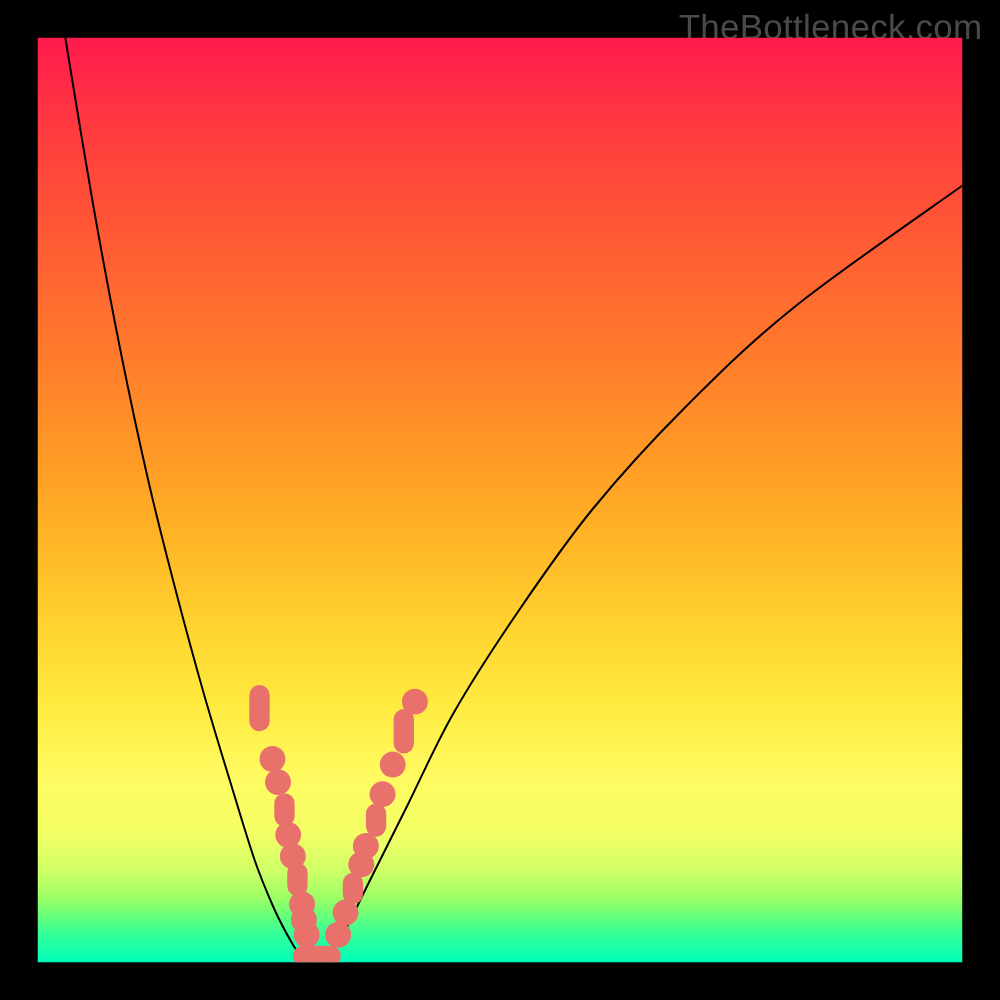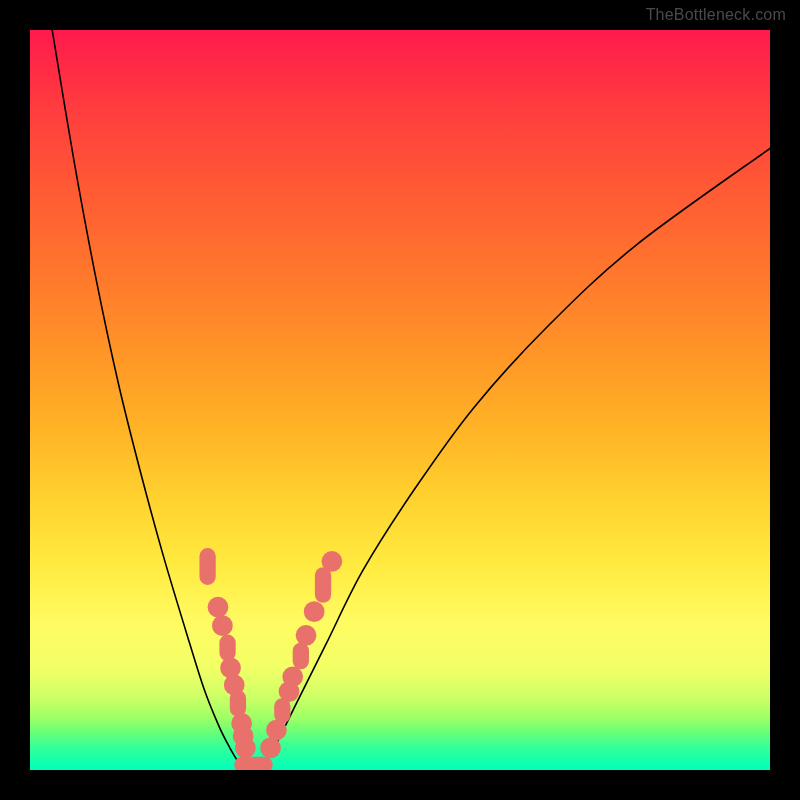--- a/index.html
+++ b/index.html
@@ -46,21 +46,21 @@
       #66ff7a 95%,
       #33ff99 97%,
       #00ffbb 100%
     );
   }
   .watermark {
     position: absolute;
     top: 6px;
     right: 14px;
     color: #4a4a4a;
-    font-size: 16px;
+    font-size: 28px;
     font-weight: 500;
     letter-spacing: 0.2px;
     user-select: none;
   }
   svg.curves {
     position: absolute;
     inset: 0;
   }
 </style>
 </head>

